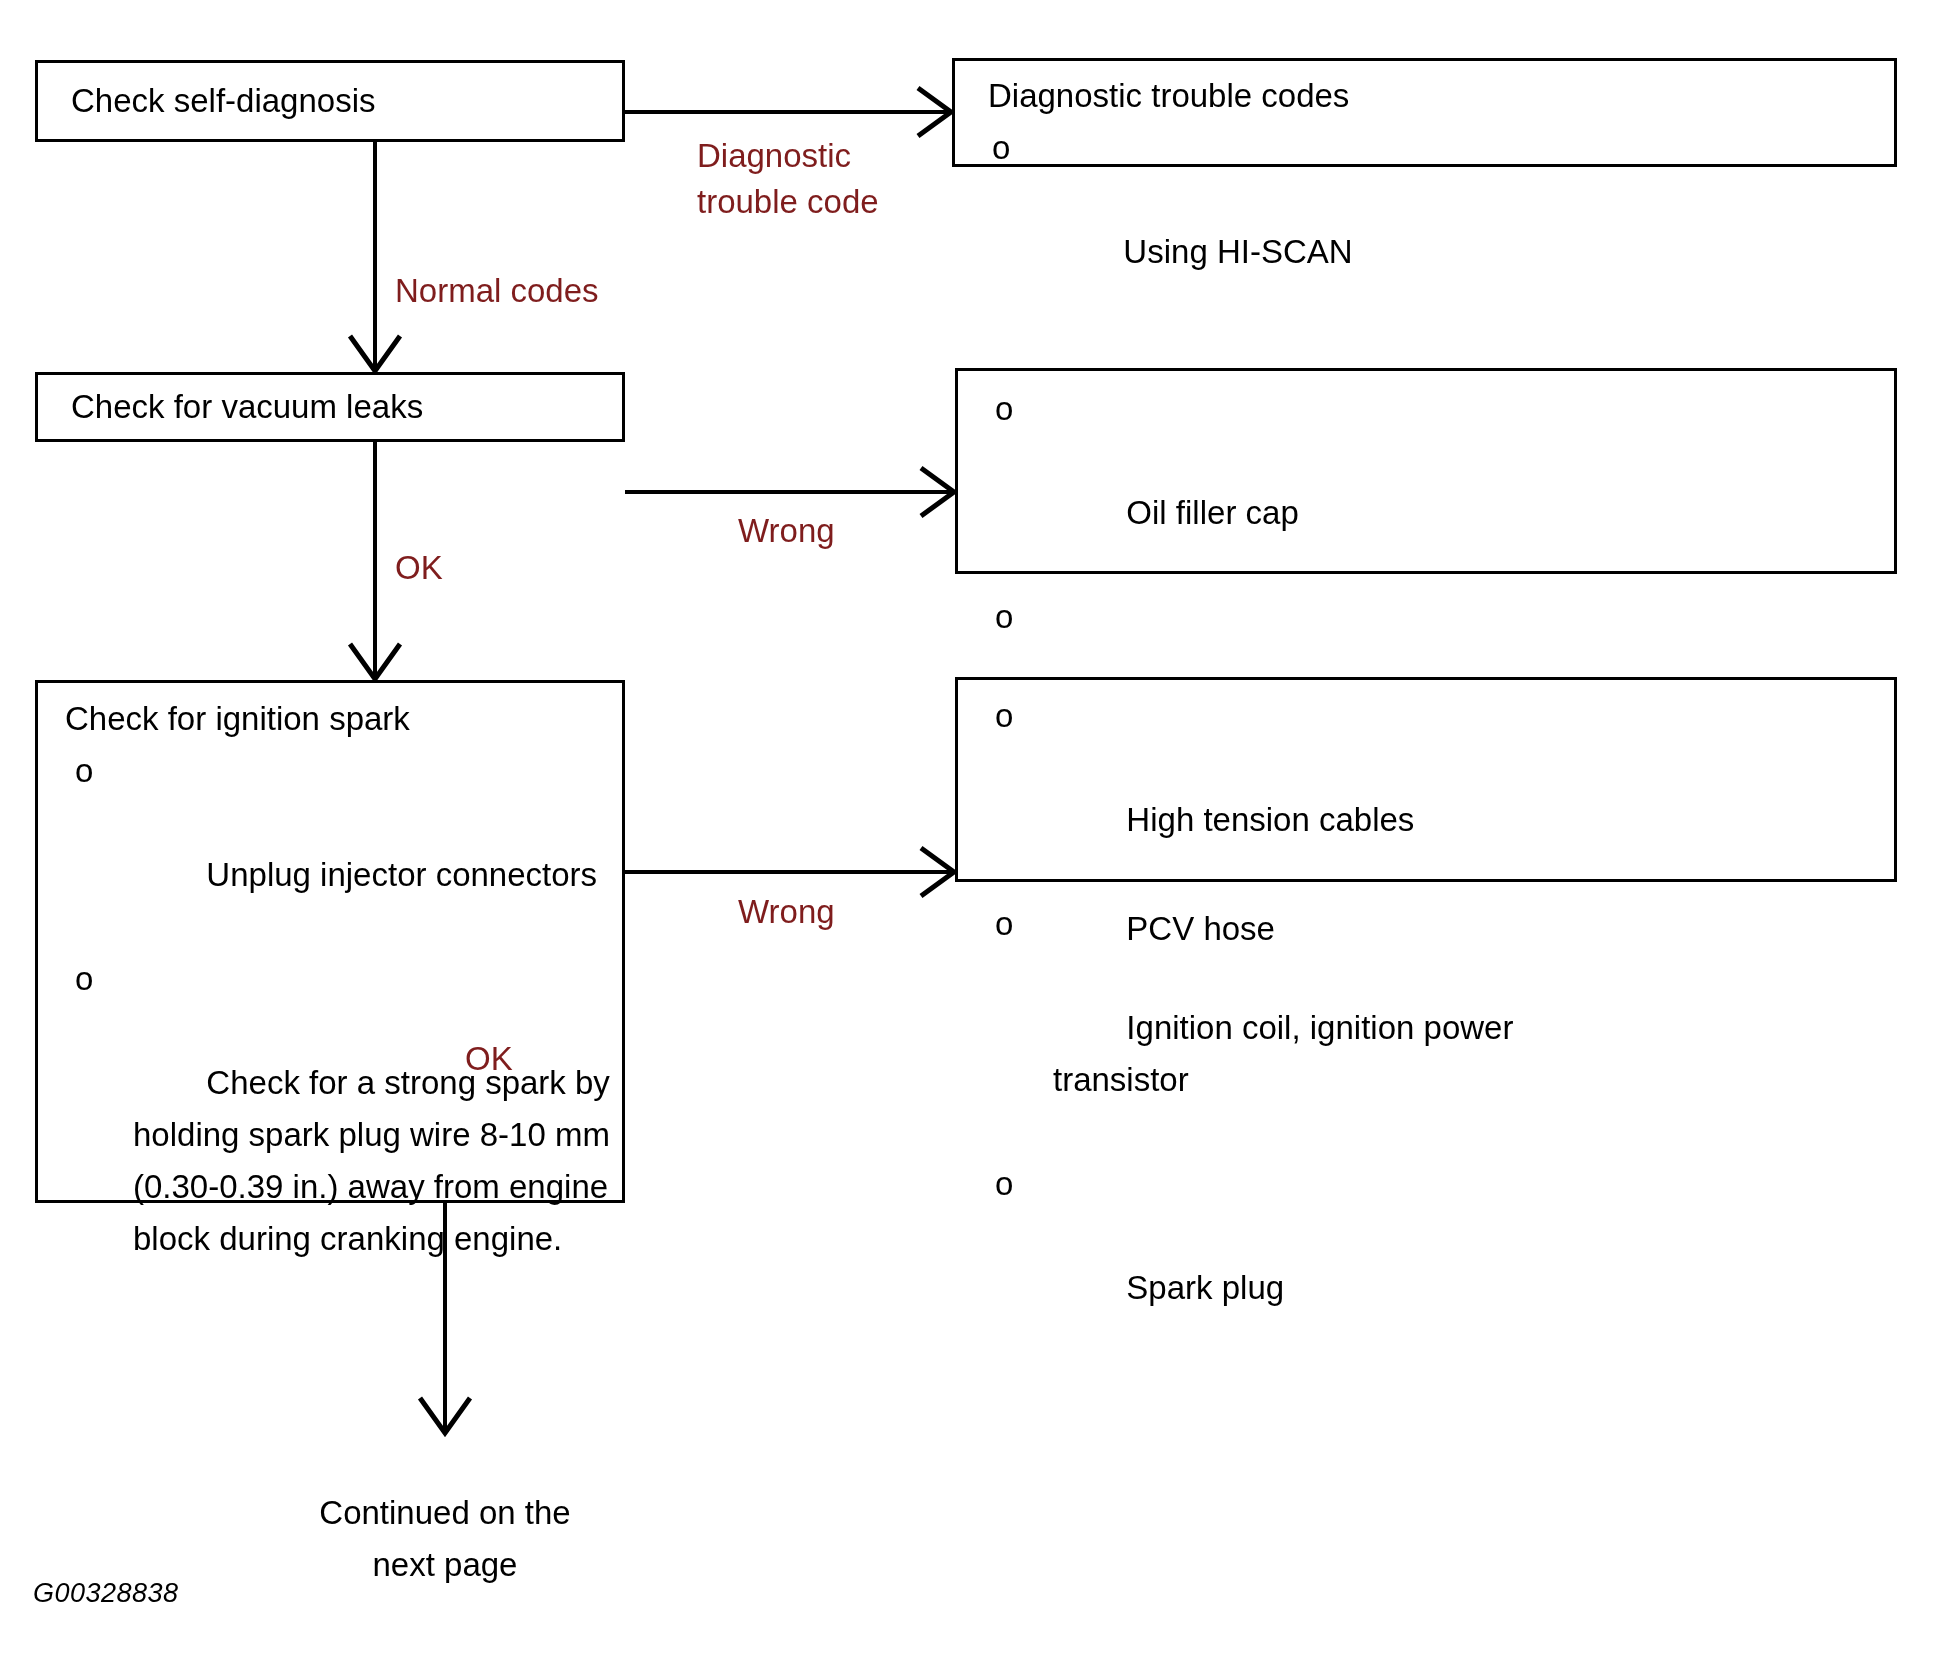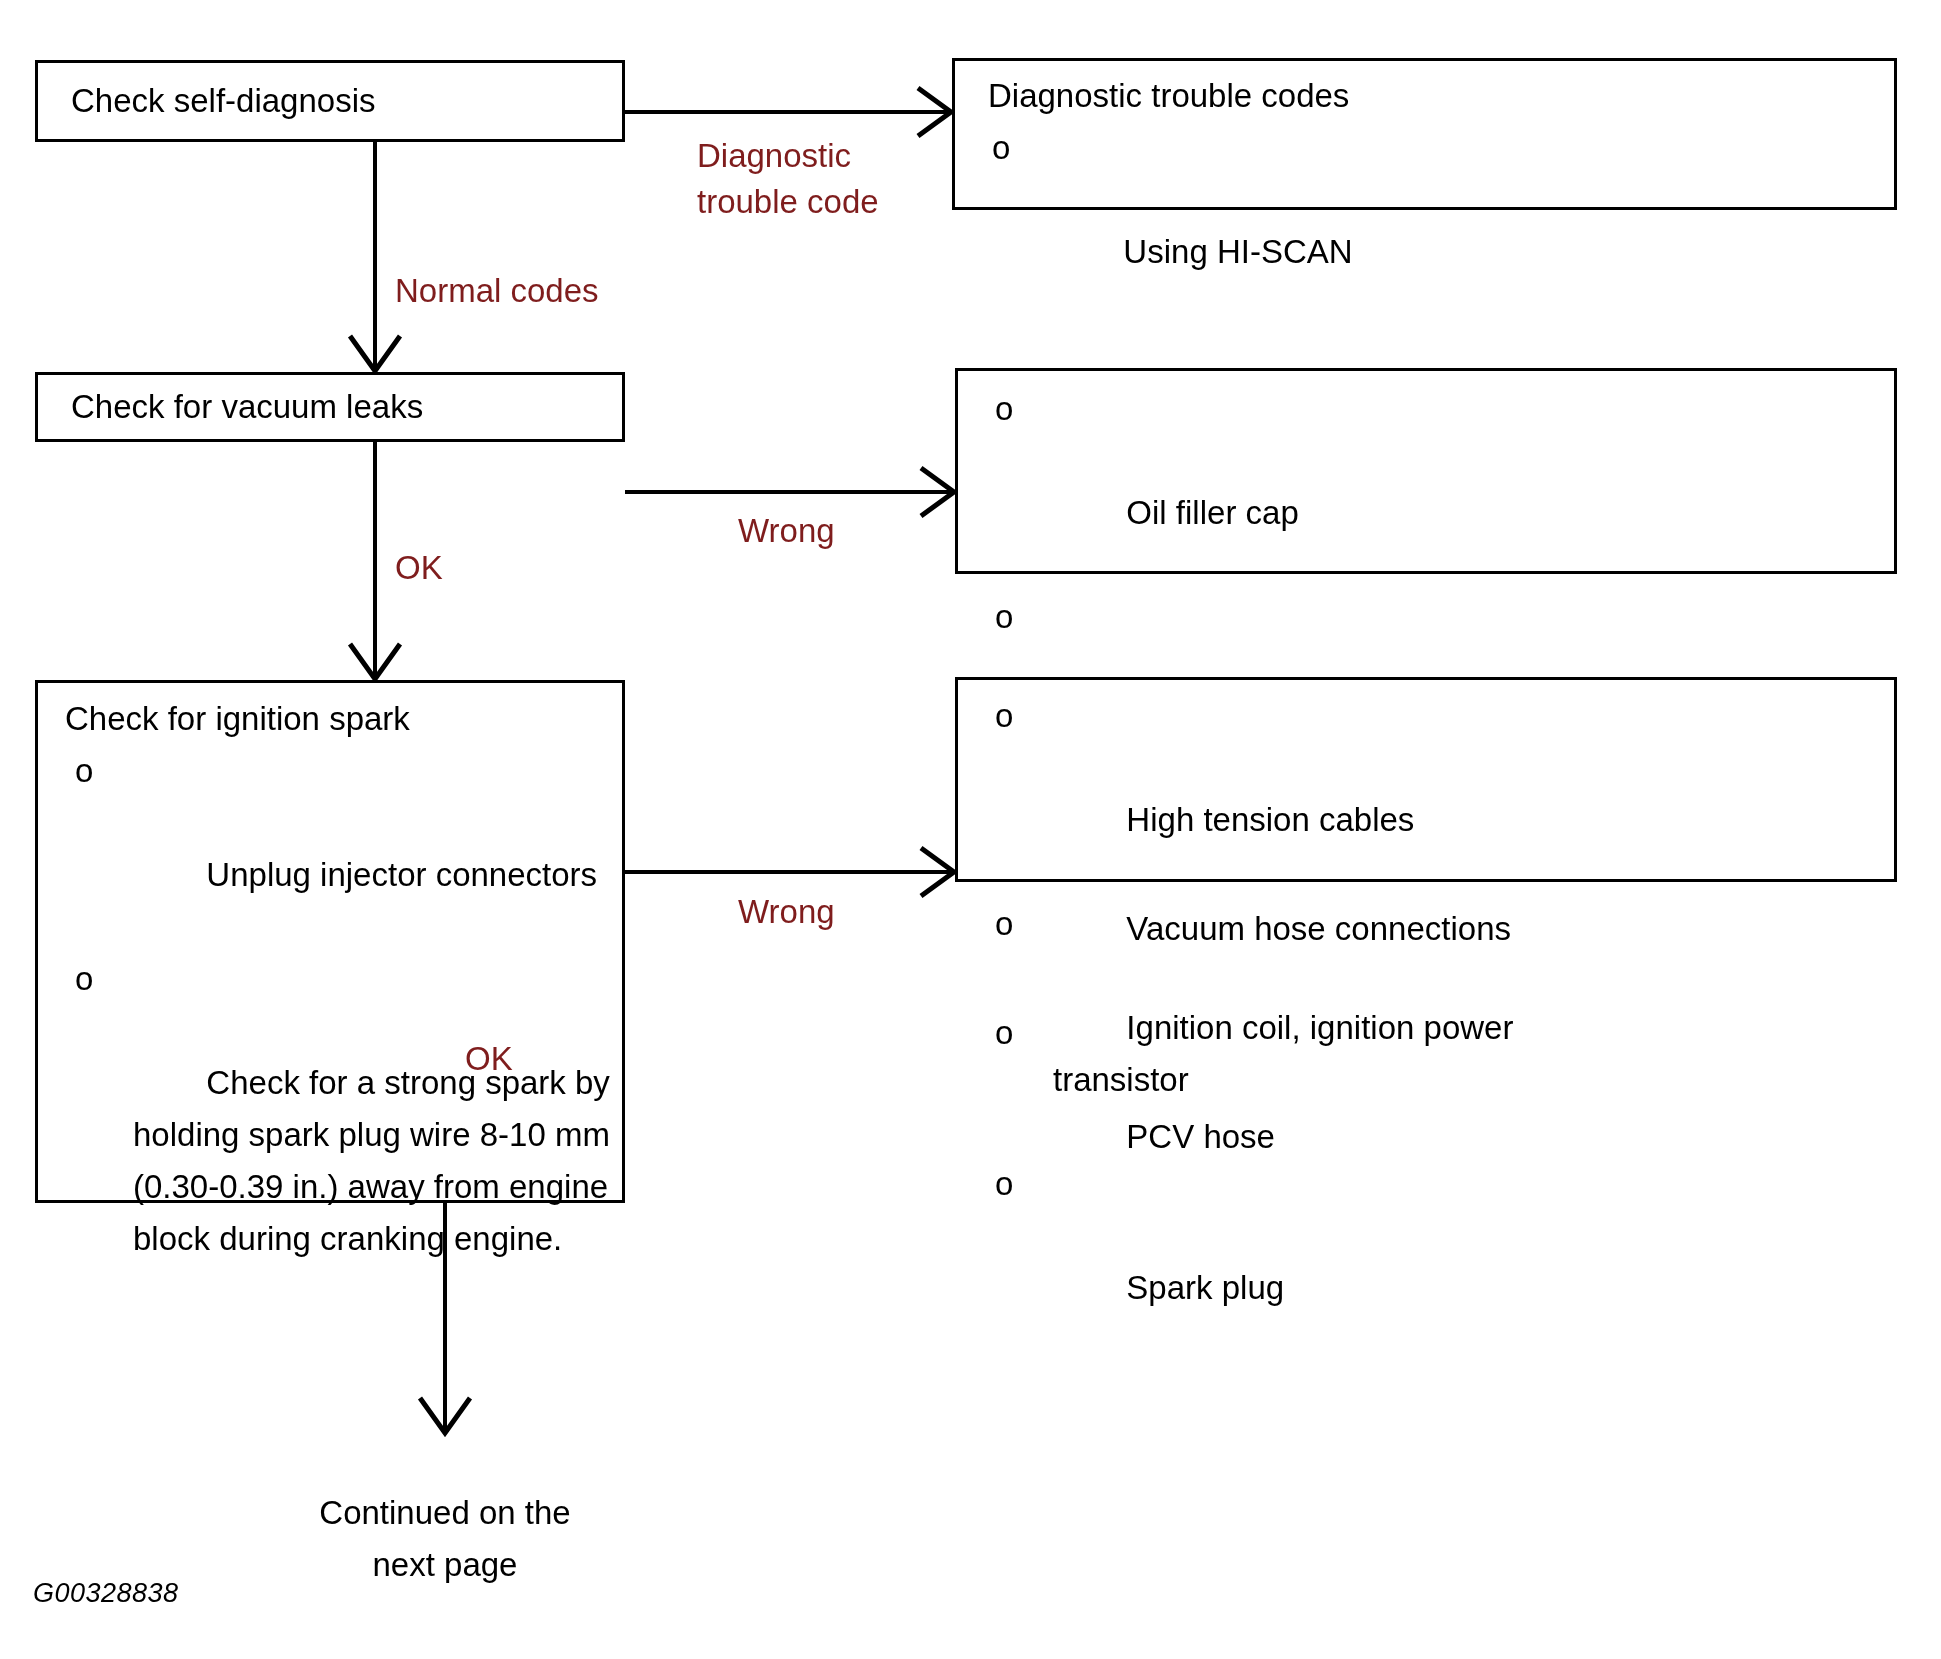--- a/index.html
+++ b/index.html
@@ -109,21 +109,21 @@
     <polyline points="921,848 954,872 921,896" stroke-width="5"></polyline>
 
     <line x1="445" y1="1203" x2="445" y2="1430" stroke-width="4"></line>
     <polyline points="420,1398 445,1433 470,1398" stroke-width="5"></polyline>
   </svg>
 
   <div class="box" style="left:35px; top:60px; width:590px; height:82px;">
     <span class="box-text" style="left:33px; top:12px;">Check self-diagnosis</span>
   </div>
 
-  <div class="box" style="left:952px; top:58px; width:945px; height:152px;">
+  <div class="box" style="left:952px; top:58px; width:945px; height:109px;">
     <span class="box-text" style="left:33px; top:9px;">Diagnostic trouble codes</span>
     <ul class="bullet-list" style="left:33px; top:61px;">
       <li>
         <span class="bullet-mark">o</span>
         <span>Using HI-SCAN</span>
       </li>
     </ul>
   </div>
 
   <div class="edge-label" style="left:697px; top:133px;">Diagnostic
@@ -139,24 +139,20 @@
 
   <div class="box" style="left:955px; top:368px; width:942px; height:206px;">
     <ul class="bullet-list" style="left:33px; top:12px;">
       <li>
         <span class="bullet-mark">o</span>
         <span>Oil filler cap</span>
       </li>
       <li>
         <span class="bullet-mark">o</span>
         <span>Oil dipstic</span>
-      </li>
-      <li>
-        <span class="bullet-mark">o</span>
-        <span>Vacuum hose connections</span>
       </li>
       <li>
         <span class="bullet-mark">o</span>
         <span>PCV hose</span>
       </li>
     </ul>
   </div>
 
   <div class="edge-label" style="left:395px; top:545px;">OK</div>
 

